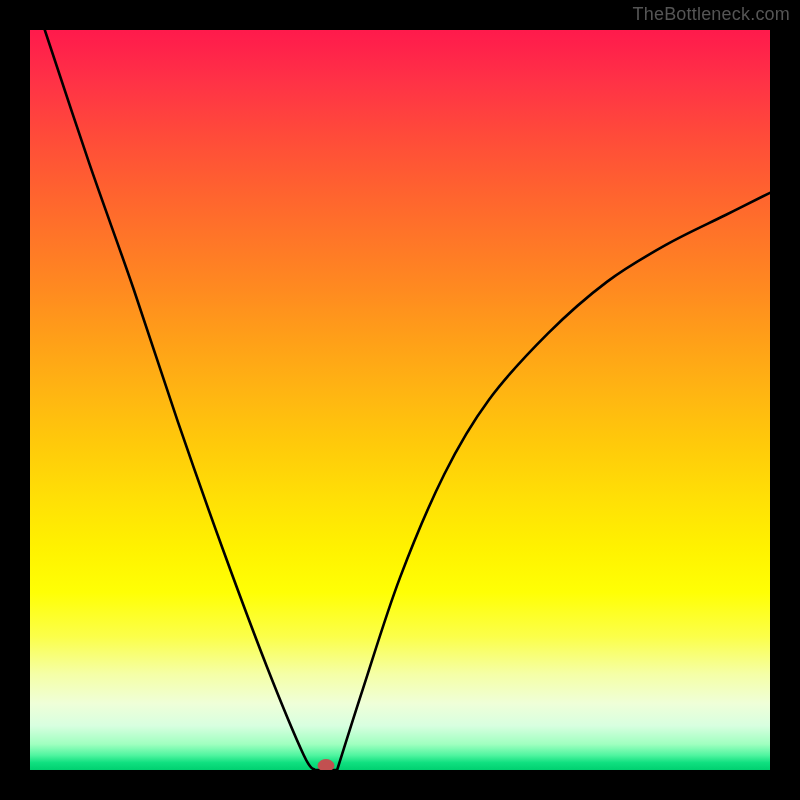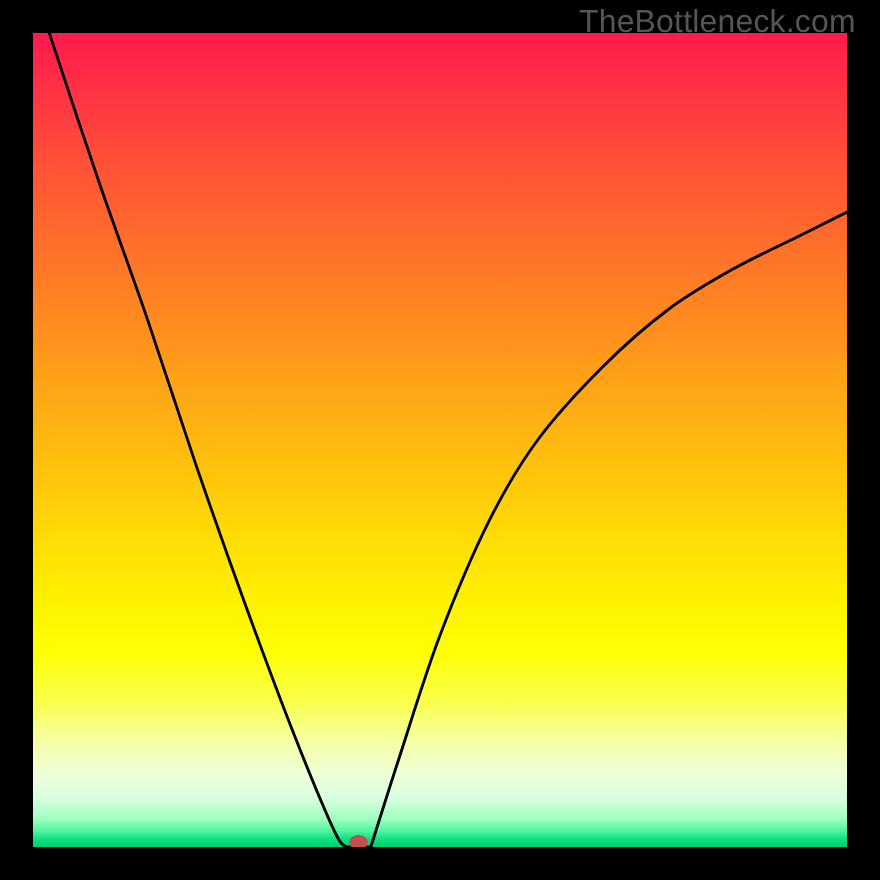--- a/index.html
+++ b/index.html
@@ -7,23 +7,23 @@
     width: 800px;
     height: 800px;
     background: #000;
     position: relative;
     overflow: hidden;
     font-family: Arial, Helvetica, sans-serif;
   }
   .attribution {
     position: absolute;
     top: 4px;
-    right: 22px;
+    right: 10px;
     color: #555555;
-    font-size: 29px;
+    font-size: 18px;
     font-weight: 400;
     letter-spacing: 0.2px;
     z-index: 10;
   }
   .plot-area {
     position: absolute;
     left: 30px;
     top: 30px;
     width: 740px;
     height: 740px;

